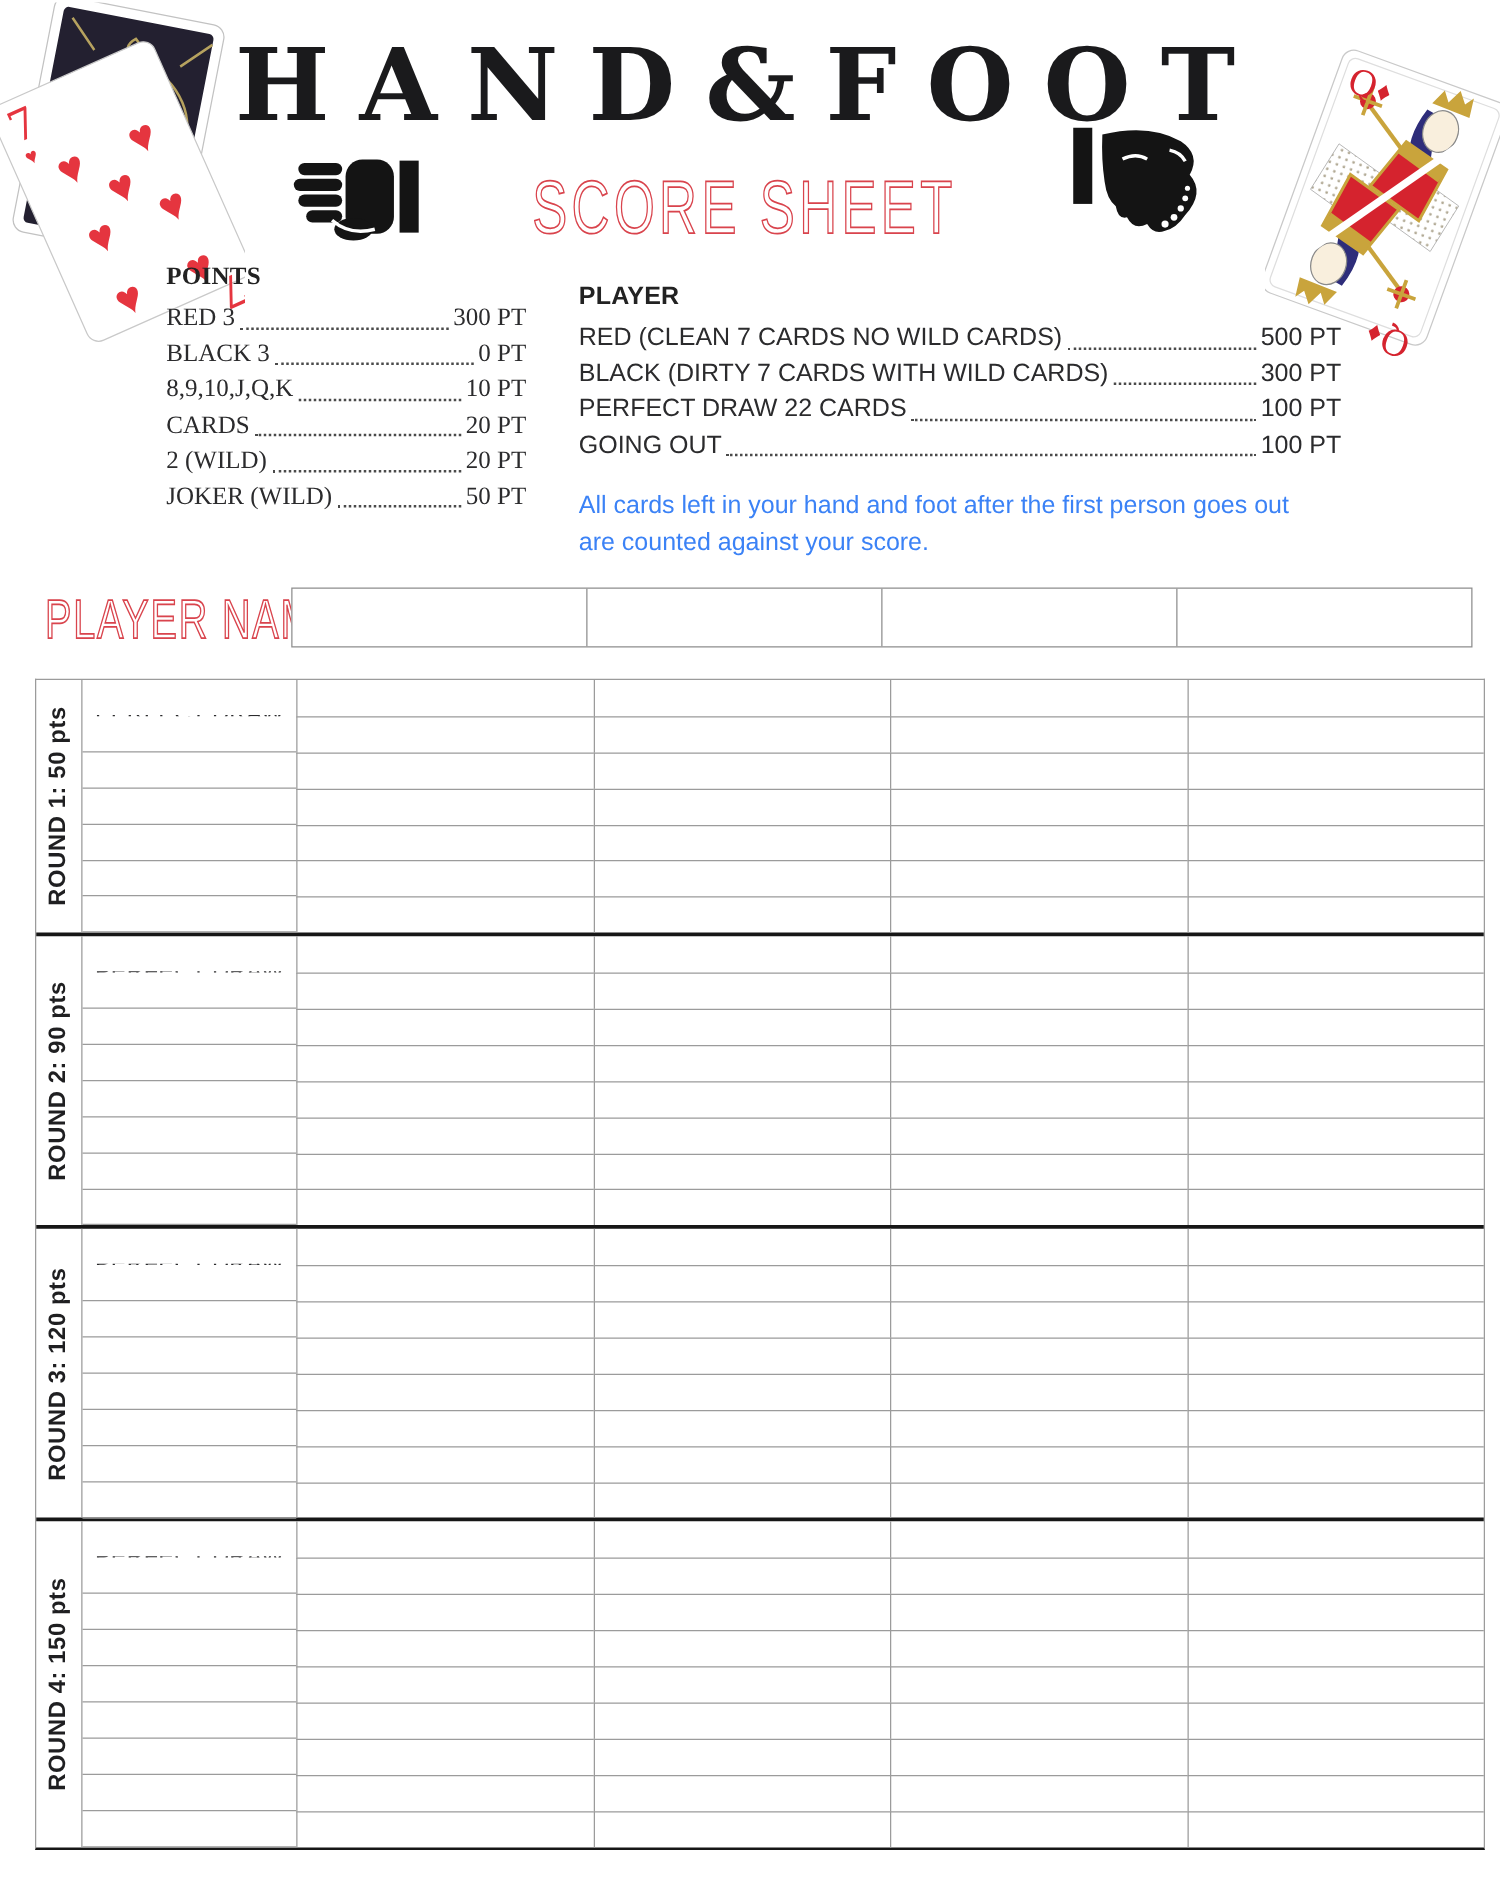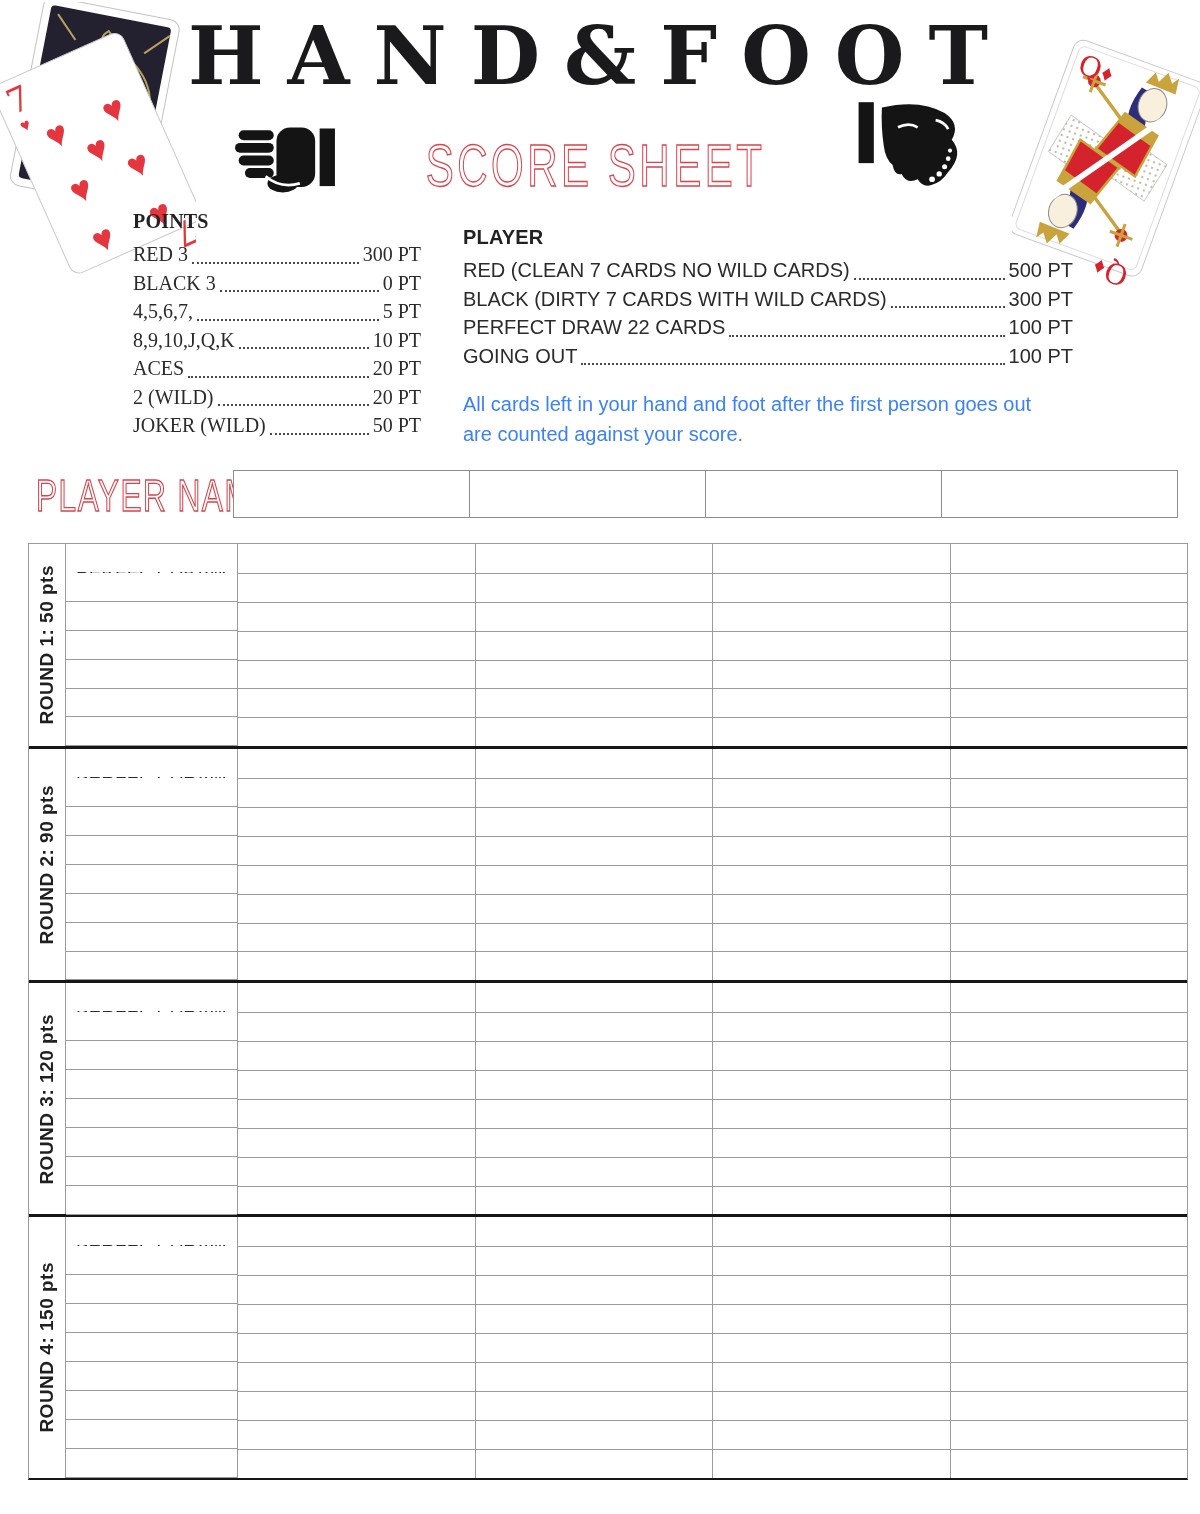--- a/index.html
+++ b/index.html
@@ -5,21 +5,21 @@
   :root{
     --accent:#d9444d; --heart:#e5353f; --ink:#1a1a1c;
     --grid:#9b9b9b; --thick:#161616; --text:#2b2b2d;
   }
   *{box-sizing:border-box; margin:0; padding:0;}
   body{background:#fff; font-family:"Liberation Sans", sans-serif;}
   .page{position:relative; width:1200px; height:1514px; background:#fff; overflow:hidden;}
 
   
   .title{
-    position:absolute; top:16px; left:0; right:0; text-align:center;
+    position:absolute; top:28px; left:0; right:0; text-align:center;
     font-family:"DejaVu Serif", serif; font-weight:bold; font-size:80px;
     letter-spacing:24px; color:var(--ink); line-height:1; white-space:nowrap;
   }
   @supports ((-webkit-background-clip:text) or (background-clip:text)){
     .title{position:absolute;}
     .title::before{
       content:attr(data-text); position:absolute; left:0; right:0; top:0;
       transform:translate(-7px,-6px); color:transparent; z-index:-1;
       background:repeating-linear-gradient(45deg,#5a5a5a 0 1.3px,transparent 1.3px 3.8px);
       -webkit-background-clip:text; background-clip:text;
@@ -222,31 +222,26 @@
           <span>RED 3</span>
           <span class="dots"></span>
           <span class="pt-value">300 PT</span>
         </li>
       <li>
           <span>BLACK 3</span>
           <span class="dots"></span>
           <span class="pt-value">0 PT</span>
         </li>
       <li>
-          <span>4,5,6,7,</span>
-          <span class="dots"></span>
-          <span class="pt-value">5 PT</span>
-        </li>
-      <li>
           <span>8,9,10,J,Q,K</span>
           <span class="dots"></span>
           <span class="pt-value">10 PT</span>
         </li>
       <li>
-          <span>ACES</span>
+          <span>CARDS</span>
           <span class="dots"></span>
           <span class="pt-value">20 PT</span>
         </li>
       <li>
           <span>2 (WILD)</span>
           <span class="dots"></span>
           <span class="pt-value">20 PT</span>
         </li>
       <li>
           <span>JOKER (WILD)</span>

